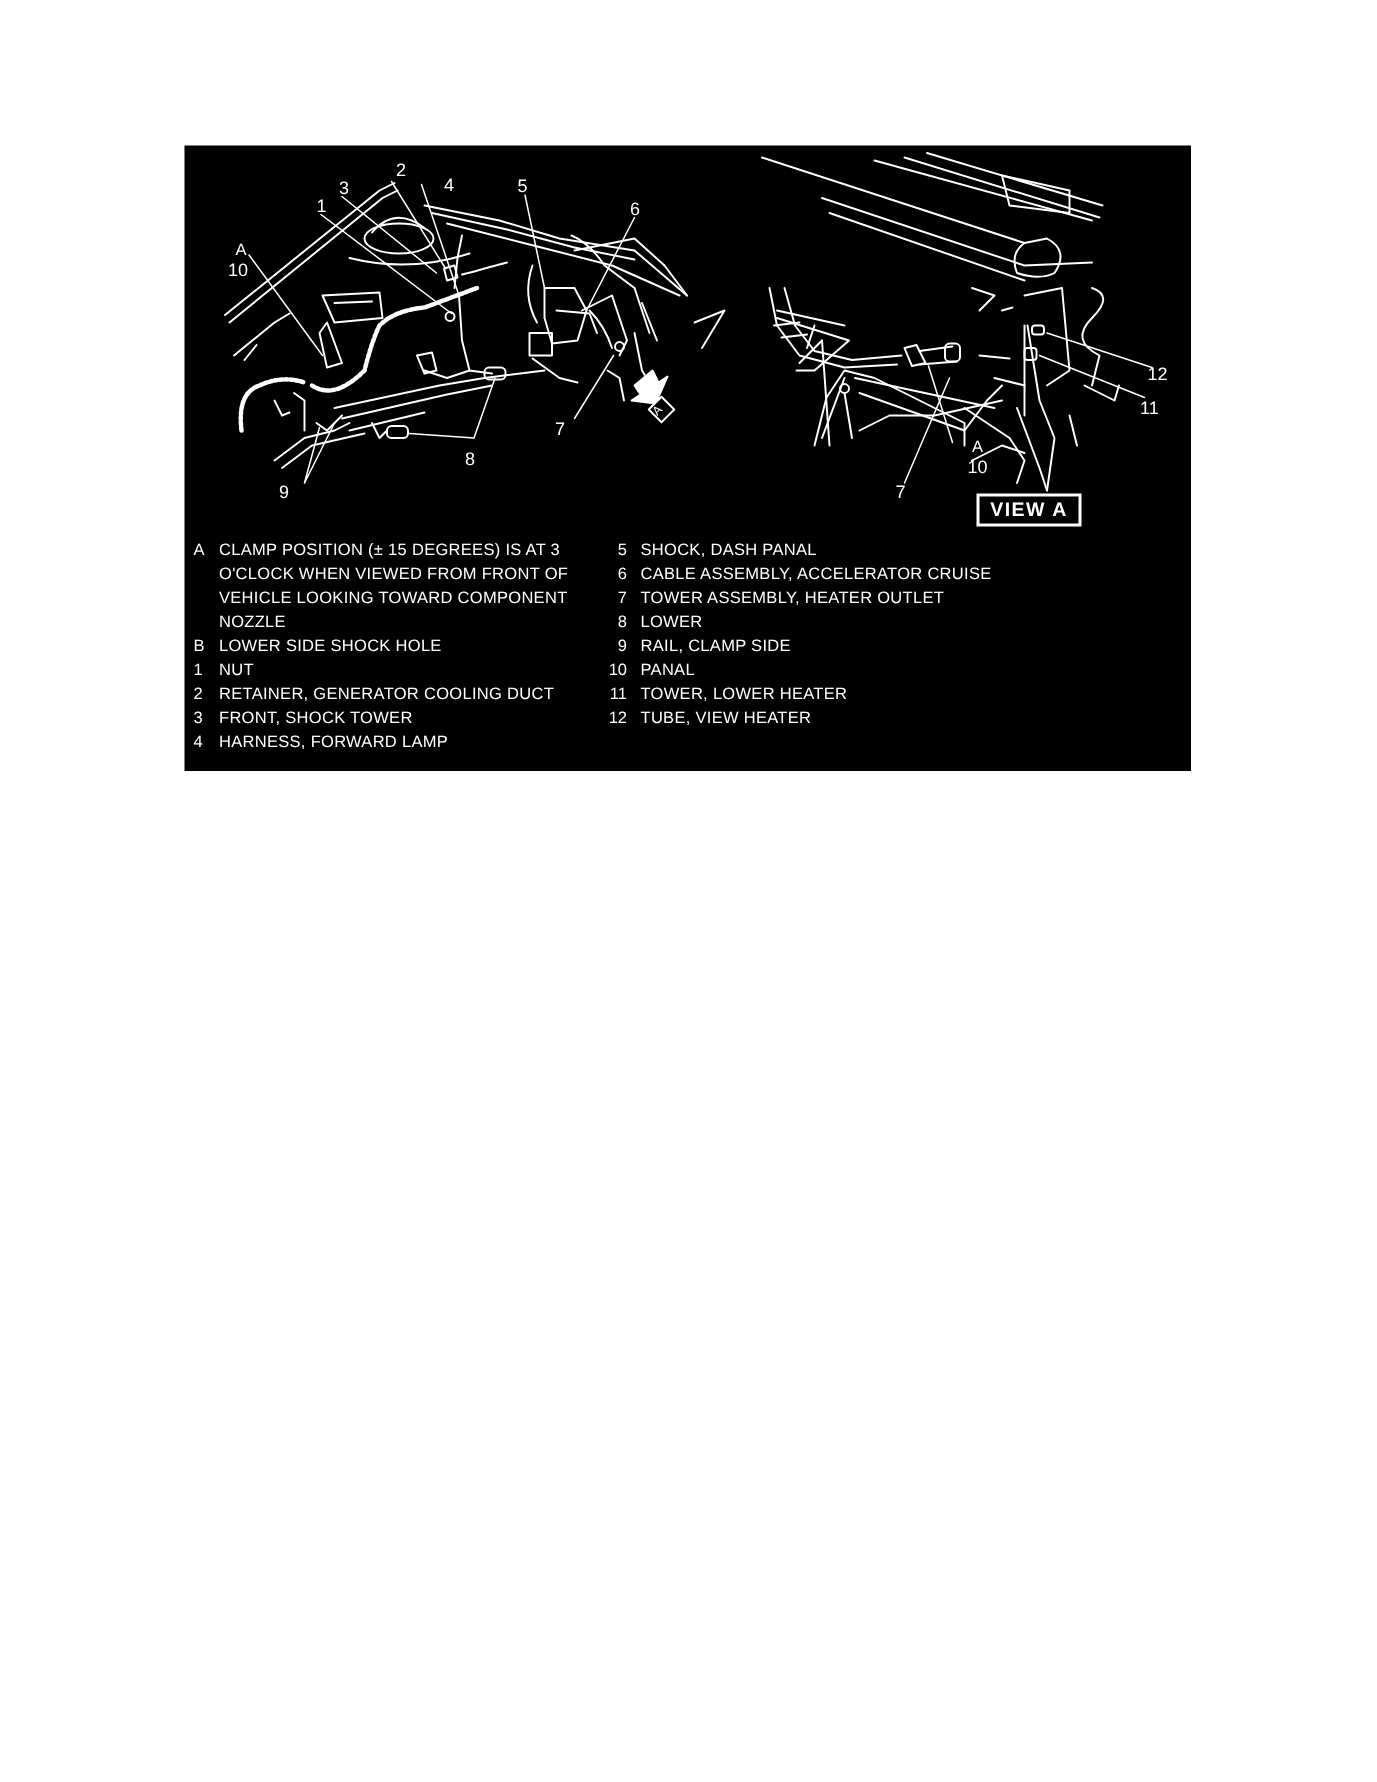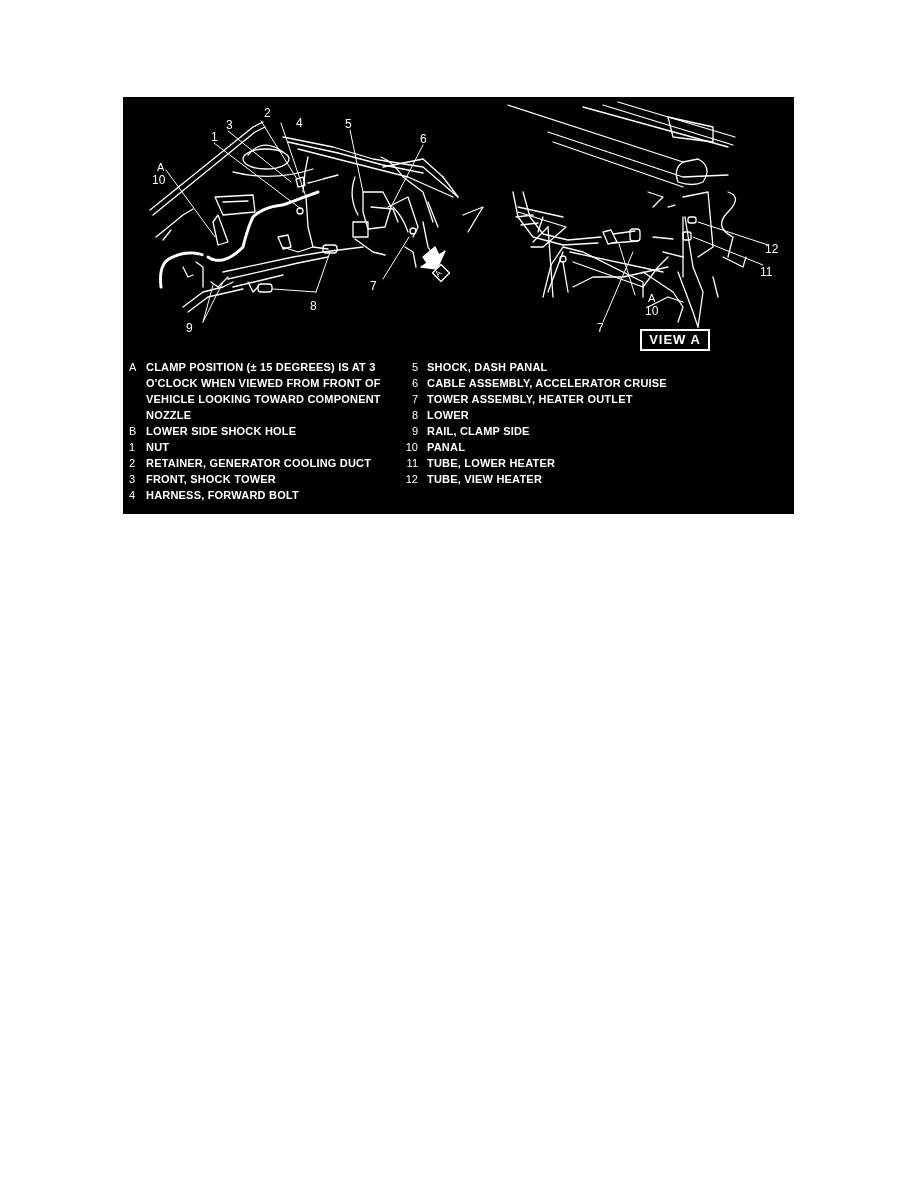--- a/index.html
+++ b/index.html
@@ -38,21 +38,21 @@
     .callout {
       position: absolute;
       color: #ffffff;
       font-size: 12px;
       line-height: 12px;
       font-family: "Liberation Sans", sans-serif;
       white-space: nowrap;
     }
     .view-a {
       position: absolute;
-      left: 517px;
+      left: 528px;
       top: 232px;
       width: 66px;
       height: 18px;
       border: 2px solid #ffffff;
       color: #ffffff;
       font-weight: bold;
       font-size: 13px;
       line-height: 18px;
       text-align: center;
       letter-spacing: 1px;
@@ -85,21 +85,20 @@
       flex: 0 0 auto;
     }
     .legend-col.right .legend-key {
       width: 22px;
       text-align: right;
       margin-right: 9px;
     }
     .legend-text {
       flex: 1 1 auto;
       letter-spacing: 0.2px;
-      font-weight: bold;
     }
   </style>
 </head>
 <body>
 
 <div class="panel">
 
   <div class="drawing">
     <svg viewBox="0 0 671 258" xmlns="http://www.w3.org/2000/svg" fill="none" stroke="#ffffff" stroke-width="1.3" stroke-linecap="round" stroke-linejoin="round">
 
@@ -281,21 +280,21 @@
       <div class="legend-row">
         <span class="legend-key">2</span>
         <span class="legend-text">RETAINER, GENERATOR COOLING DUCT</span>
       </div>
       <div class="legend-row">
         <span class="legend-key">3</span>
         <span class="legend-text">FRONT, SHOCK TOWER</span>
       </div>
       <div class="legend-row">
         <span class="legend-key">4</span>
-        <span class="legend-text">HARNESS, FORWARD BOLT</span>
+        <span class="legend-text">HARNESS, FORWARD LAMP</span>
       </div>
     </div>
 
     <div class="legend-col right">
       <div class="legend-row">
         <span class="legend-key">5</span>
         <span class="legend-text">SHOCK, DASH PANAL</span>
       </div>
       <div class="legend-row">
         <span class="legend-key">6</span>
@@ -312,21 +311,21 @@
       <div class="legend-row">
         <span class="legend-key">9</span>
         <span class="legend-text">RAIL, CLAMP SIDE</span>
       </div>
       <div class="legend-row">
         <span class="legend-key">10</span>
         <span class="legend-text">PANAL</span>
       </div>
       <div class="legend-row">
         <span class="legend-key">11</span>
-        <span class="legend-text">TUBE, LOWER HEATER</span>
+        <span class="legend-text">TOWER, LOWER HEATER</span>
       </div>
       <div class="legend-row">
         <span class="legend-key">12</span>
         <span class="legend-text">TUBE, VIEW HEATER</span>
       </div>
     </div>
 
   </div>
 </div>
 

